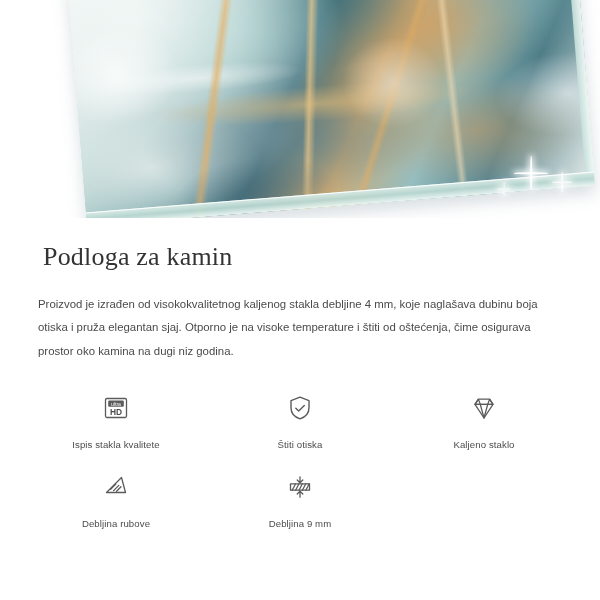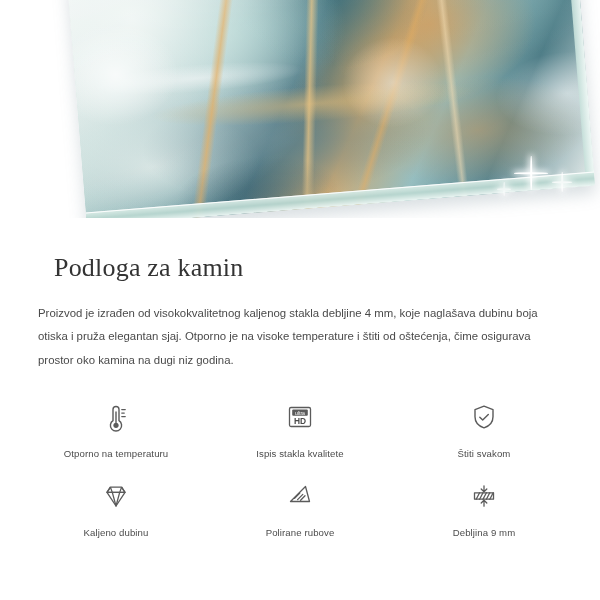--- a/index.html
+++ b/index.html
@@ -143,26 +143,26 @@
   
   .content {
     padding: 16px 38px 0 38px;
   }
   .title {
     font-family: "Liberation Serif", serif;
     font-weight: 400;
     color: #333333;
     font-size: 26px;
     line-height: 1.38;
-    margin: 16px;
+    margin: 5px;
     letter-spacing: .2px;
   }
   .title .line2 { display: block; }
   .body-copy {
-    margin: 6px 0 0 0;
+    margin: 18px 0 0 0;
     font-size: 11.4px;
     line-height: 2.05;
     color: #4a4a4a;
     max-width: 530px;
   }
 
   
   .features {
     margin-top: 22px;
     padding: 0 24px;
@@ -215,75 +215,64 @@
 
   <div class="content">
     <h1 class="title">
       <span>Podloga za kamin</span>
     </h1>
     <p class="body-copy">Proizvod je izrađen od visokokvalitetnog kaljenog stakla debljine 4 mm, koje naglašava dubinu boja otiska i pruža elegantan sjaj. Otporno je na visoke temperature i štiti od oštećenja, čime osigurava prostor oko kamina na dugi niz godina.</p>
   </div>
 
   <div class="features">
 
-    <div class="feature">
-      <div class="feature-icon">
-        <svg width="40" height="40" viewBox="0 0 40 40" fill="none" stroke="#5b5b5b" stroke-width="1.4" stroke-linecap="round">
-          <path d="M20 9.5a3 3 0 0 1 3 3v11.2a5.6 5.6 0 1 1-6 0V12.5a3 3 0 0 1 3-3z"></path>
-          <path d="M20 15v10.4" stroke-width="1.4"></path>
-          <circle cx="20" cy="28.3" r="2.6" fill="#5b5b5b" stroke="none"></circle>
-          <path d="M25.8 12.6h3.4M25.8 16.1h2.4M25.8 19.6h3.4"></path>
-        </svg>
-      </div>
-      <div class="feature-label">Otporno na temperaturu</div>
-    </div>
 
     <div class="feature">
       <div class="feature-icon">
         <svg width="40" height="40" viewBox="0 0 40 40">
           <rect x="9.5" y="10.5" width="21" height="19" rx="1.5" fill="none" stroke="#5b5b5b" stroke-width="1.3"></rect>
           <rect x="12.2" y="12.6" width="15.6" height="6.1" rx="1" fill="#5b5b5b"></rect>
           <text x="20" y="17.6" text-anchor="middle" font-family="Liberation Sans, sans-serif" font-size="5.1" fill="#ffffff">ultra</text>
           <text x="20" y="27.2" text-anchor="middle" font-family="Liberation Sans, sans-serif" font-size="8.4" font-weight="bold" fill="#4a4a4a">HD</text>
         </svg>
       </div>
       <div class="feature-label">Ispis stakla kvalitete</div>
     </div>
 
     <div class="feature">
       <div class="feature-icon">
         <svg width="40" height="40" viewBox="0 0 40 40" fill="none" stroke="#5b5b5b" stroke-width="1.4" stroke-linecap="round" stroke-linejoin="round">
           <path d="M20 9.2l9 3.4v7.2c0 5.6-3.8 9.4-9 11.1-5.2-1.7-9-5.5-9-11.1v-7.2l9-3.4z"></path>
           <path d="M15.8 20.2l2.9 2.9 5.6-5.6"></path>
         </svg>
       </div>
-      <div class="feature-label">Štiti svakom</div>
+      <div class="feature-label">Štiti otiska</div>
     </div>
 
     <div class="feature">
       <div class="feature-icon">
         <svg width="40" height="40" viewBox="0 0 40 40" fill="none" stroke="#5b5b5b" stroke-width="1.3" stroke-linejoin="round">
           <path d="M11 16.4h18L20 30 11 16.4z"></path>
           <path d="M14.4 11.2h11.2l3.4 5.2H11l3.4-5.2z"></path>
           <path d="M14.4 11.2l-3.4 5.2M25.6 11.2l3.4 5.2"></path>
           <path d="M16.3 16.4L20 30l3.7-13.6"></path>
           <path d="M14.4 11.2l1.9 5.2M25.6 11.2l-1.9 5.2"></path>
         </svg>
       </div>
-      <div class="feature-label">Kaljeno dubinu</div>
+      <div class="feature-label">Kaljeno staklo</div>
     </div>
 
     <div class="feature">
       <div class="feature-icon">
         <svg width="40" height="40" viewBox="0 0 40 40" fill="none" stroke="#5b5b5b" stroke-width="1.3" stroke-linecap="round" stroke-linejoin="round">
           <path d="M10.5 25.5L25.5 10.5L29.5 25.5H10.5z"></path>
           <path d="M14.6 22.3l5.2-5.2M17.6 23.6l5.2-5.2M20.6 24.2l4.4-4.4"></path>
         </svg>
       </div>
-      <div class="feature-label">Polirane rubove</div>
+      <div class="feature-label">Debljina rubove</div>
     </div>
 
     <div class="feature">
       <div class="feature-icon">
         <svg width="40" height="40" viewBox="0 0 40 40" fill="none" stroke="#5b5b5b" stroke-width="1.3" stroke-linecap="round" stroke-linejoin="round">
           <path d="M20 9.8v5.6M17.2 13l2.8 2.8 2.8-2.8"></path>
           <rect x="10.5" y="16.8" width="19" height="6.4" fill="none" stroke="#5b5b5b" stroke-width="1.3"></rect>
           <path d="M12.2 23.2l3.4-6.4M15.6 23.2l3.4-6.4M19 23.2l3.4-6.4M22.4 23.2l3.4-6.4M25.8 23.2l3.4-6.4"></path>
           <path d="M20 30.2v-5.6M17.2 27l2.8-2.8 2.8 2.8"></path>
         </svg>

